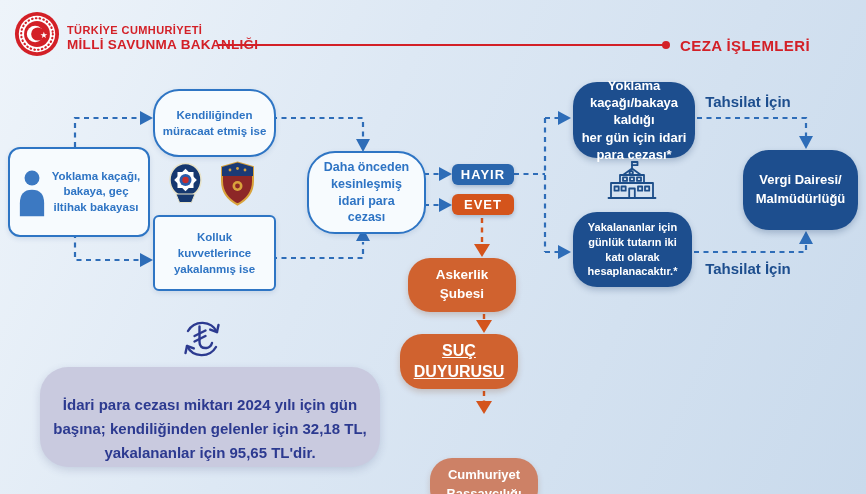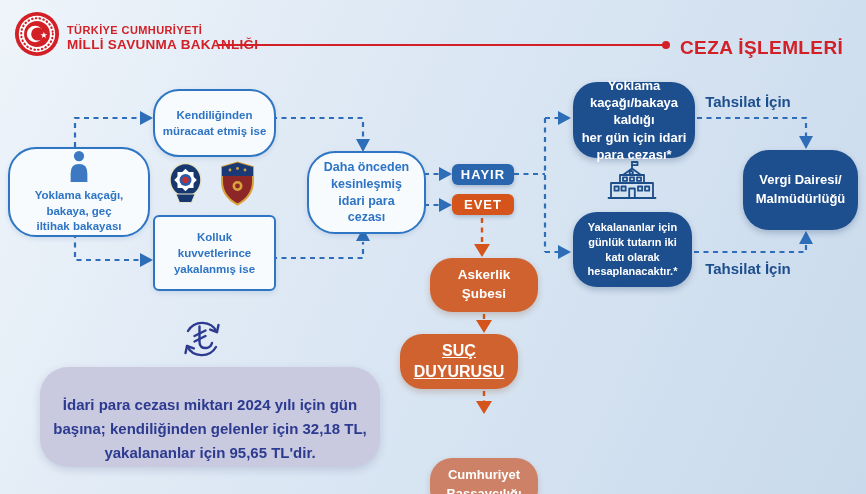--- a/index.html
+++ b/index.html
@@ -10,21 +10,21 @@
   }
   .abs{position:absolute;}
   .pre{white-space:pre-line;}
 
   
   .ministry-title{color:#d32027;line-height:1.15;}
   .ministry-title .l1{font-size:11px;font-weight:700;letter-spacing:.4px;}
   .ministry-title .l2{font-size:13.5px;font-weight:800;letter-spacing:.3px;}
   .red-line{height:1.6px;background:#d32027;}
   .red-dot{width:8px;height:8px;border-radius:50%;background:#d32027;}
-  .section-label{font-size:19px;font-weight:800;color:#d32027;letter-spacing:.4px;text-align:right;}
+  .section-label{font-size:15px;font-weight:800;color:#d32027;letter-spacing:.4px;text-align:right;}
 
   
   .node{display:flex;align-items:center;justify-content:center;text-align:center;}
   .node-outline{
     background:#f7fbfe;border:2.5px solid #2e75c4;color:#2e74c4;font-weight:700;
     box-shadow:0 2px 5px rgba(40,80,140,.13);
   }
   .node-dark{
     background:#1d4e8e;color:#fff;font-weight:600;
     box-shadow:0 3px 6px rgba(20,50,100,.25);
@@ -93,21 +93,21 @@
       <path d="M484 314 V320"></path>
       <path d="M484 391 V401"></path>
     </g>
     <g fill="#d4541c">
       <polygon points="474,244 490,244 482,257"></polygon>
       <polygon points="476,320 492,320 484,333"></polygon>
       <polygon points="476,401 492,401 484,414"></polygon>
     </g>
   </svg>
 
-  <div class="abs node node-outline" style="left:8px;top:147px;width:130px;height:86px;border-radius:28px;gap:6px;padding:0 4px;flex-direction:column;">
+  <div class="abs node node-outline" style="left:8px;top:147px;width:130px;height:86px;border-radius:12px;gap:6px;padding:0 4px;">
     <svg width="28" height="50" viewBox="0 0 30 52">
       <g fill="#3c79c2">
         <circle cx="15" cy="11" r="8"></circle>
         <path d="M2 52 V38 Q2 23.5 15 23.5 Q28 23.5 28 38 V52 Z"></path>
       </g>
     </svg>
     <div class="pre" style="font-size:11.5px;line-height:1.35;">Yoklama kaçağı,
 bakaya, geç
 iltihak bakayası</div>
   </div>
@@ -187,21 +187,21 @@
   </div>
 
   <div class="abs collect-label" style="left:702px;top:93px;width:92px;">Tahsilat İçin</div>
   <div class="abs collect-label" style="left:702px;top:260px;width:92px;">Tahsilat İçin</div>
 
   <div class="abs node node-dark" style="left:743px;top:150px;width:115px;height:80px;border-radius:26px;">
     <div class="pre" style="font-size:13px;line-height:1.45;">Vergi Dairesi/
 Malmüdürlüğü</div>
   </div>
 
-  <div class="abs node node-orange" style="left:430px;top:258px;width:108px;height:54px;border-radius:22px;">
+  <div class="abs node node-orange" style="left:408px;top:258px;width:108px;height:54px;border-radius:22px;">
     <div class="pre" style="font-size:13.5px;line-height:1.4;">Askerlik
 Şubesi</div>
   </div>
 
   <div class="abs node node-orange" style="left:400px;top:334px;width:118px;height:55px;border-radius:22px;text-decoration:underline;">
     <div class="pre" style="font-size:16px;line-height:1.3;font-weight:800;">SUÇ
 DUYURUSU</div>
   </div>
 
   <div class="abs node node-salmon" style="left:430px;top:414px;width:108px;height:53px;border-radius:22px;">

